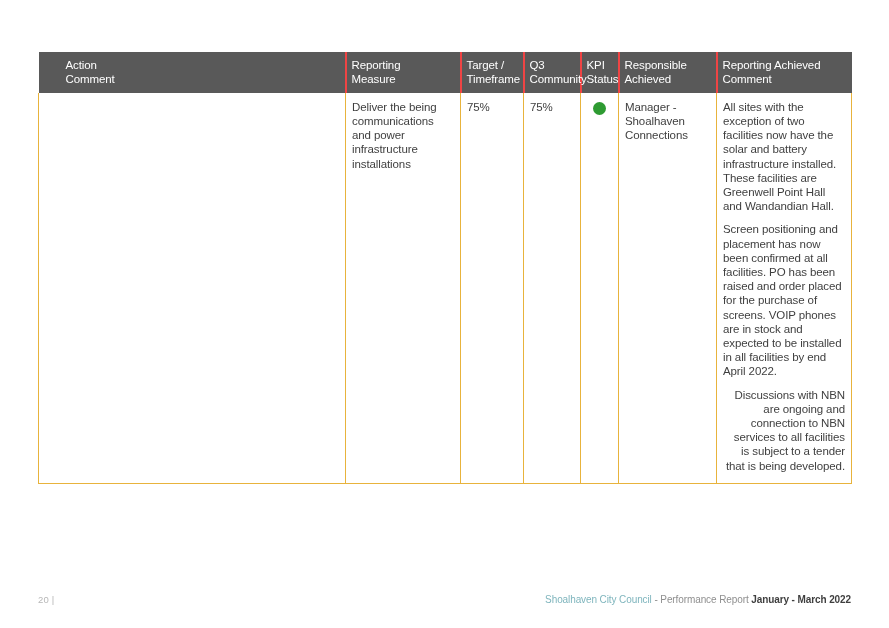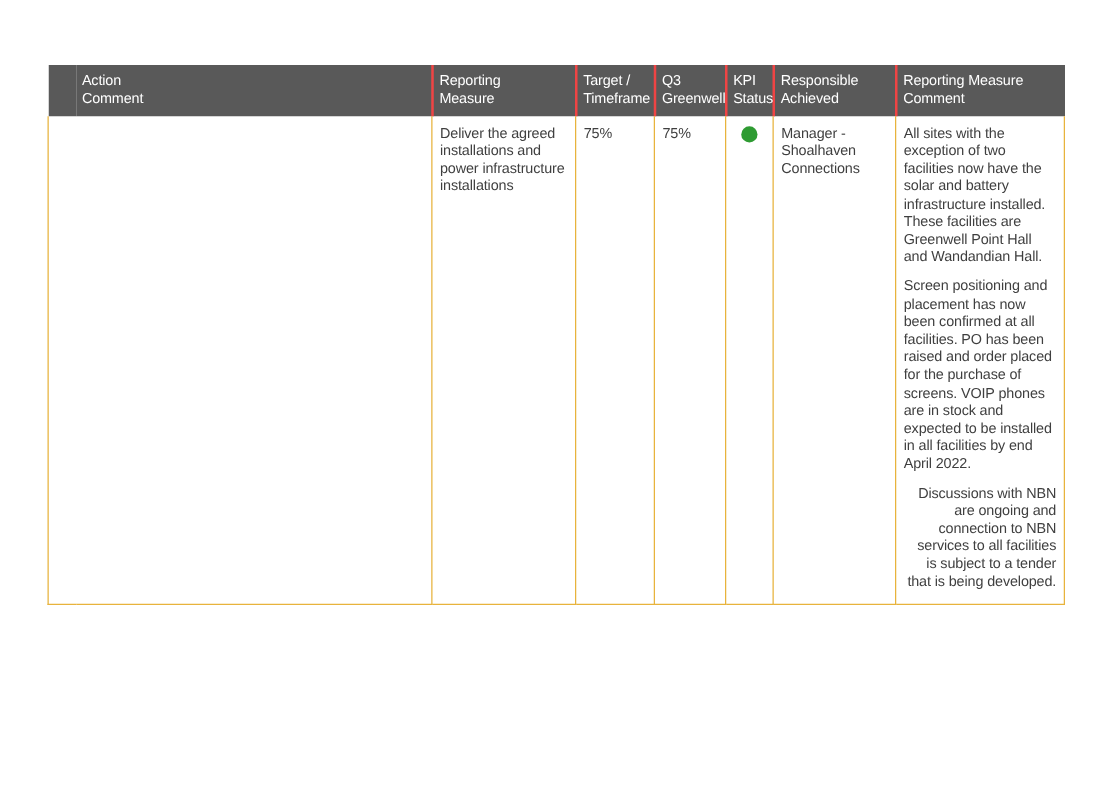--- a/index.html
+++ b/index.html
@@ -157,49 +157,58 @@
         <th>
           <span>Reporting</span><br>
           <span>Measure</span>
         </th>
         <th>
           <span>Target /</span><br>
           <span>Timeframe</span>
         </th>
         <th>
           <span>Q3</span><br>
-          <span>Greenwell</span>
+          <span>Community</span>
         </th>
         <th>
           <span>KPI</span><br>
           <span>Status</span>
         </th>
         <th>
           <span>Responsible</span><br>
           <span>Achieved</span>
         </th>
         <th>
-          <span>Reporting Measure</span><br>
+          <span>Reporting Achieved</span><br>
           <span>Comment</span>
         </th>
       </tr>
     </thead>
     <tbody>
       <tr>
         <td class="cell-action" colspan="2"></td>
-        <td>Deliver the agreed installations and power infrastructure installations</td>
+        <td>Deliver the being communications and power infrastructure installations</td>
         <td>75%</td>
         <td>75%</td>
         <td class="kpi-cell">
           <span class="status-dot"></span>
         </td>
         <td>Manager - Shoalhaven Connections</td>
         <td>
           <p>All sites with the exception of two facilities now have the solar and battery infrastructure installed. These facilities are Greenwell Point Hall and Wandandian Hall.</p>
           <p>Screen positioning and placement has now been confirmed at all facilities. PO has been raised and order placed for the purchase of screens. VOIP phones are in stock and expected to be installed in all facilities by end April 2022.</p>
           <p>Discussions with NBN are ongoing and connection to NBN services to all facilities is subject to a tender that is being developed.</p>
         </td>
       </tr>
     </tbody>
   </table>
 
+  <div class="footer">
+    <div class="footer-page">
+      <span>20</span>
+      <span>|</span>
+    </div>
+    <div class="footer-credit">
+      <span class="credit-org">Shoalhaven City Council</span><span class="credit-mid"> - Performance Report </span><span class="credit-period">January - March 2022</span>
+    </div>
+  </div>
 
 </div>
 
 </body></html>

